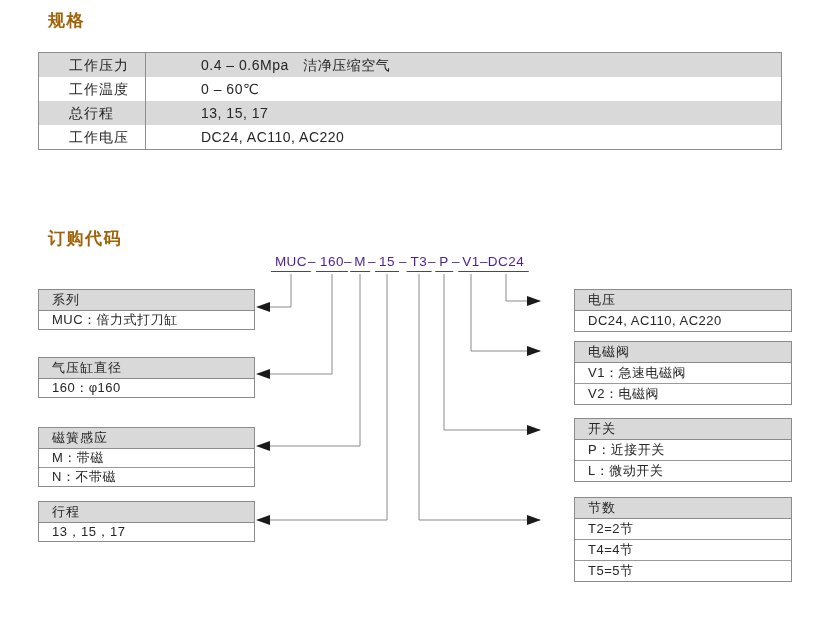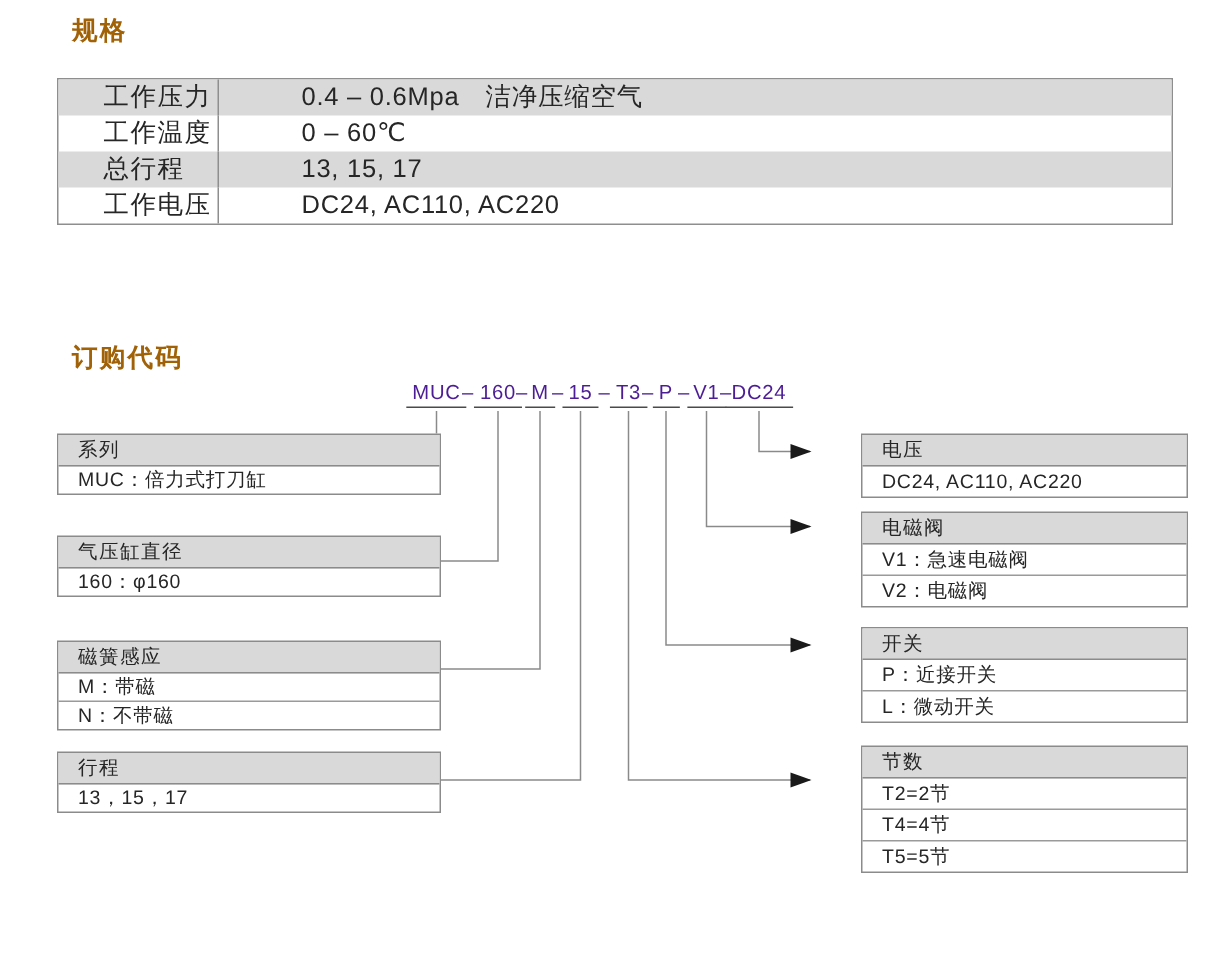--- a/index.html
+++ b/index.html
@@ -10,21 +10,21 @@
   }
   .heading{
     position:absolute;left:48px;font-size:17px;font-weight:bold;color:#a16207;
     letter-spacing:1.5px;white-space:nowrap;
   }
   
   .spec-table{
     position:absolute;left:38px;top:52px;width:744px;
     border:1px solid #8e8e8e;box-sizing:border-box;background:#fff;
   }
-  .spec-row{display:flex;height:24px;line-height:24px;font-size:17px;}
+  .spec-row{display:flex;height:24px;line-height:24px;font-size:14px;}
   .spec-row:nth-child(odd){background:#d9d9d9;}
   .spec-label{
     width:107px;padding-left:30px;box-sizing:border-box;
     border-right:1px solid #8e8e8e;white-space:nowrap;letter-spacing:1px;
   }
   .spec-value{flex:1;padding-left:55px;white-space:nowrap;letter-spacing:0.5px;}
   
   .code-seg,.code-sep{
     position:absolute;top:254px;height:17px;line-height:16px;font-size:13.5px;
     letter-spacing:0.5px;transform:translateX(-50%);white-space:nowrap;color:#4c1d95;
@@ -32,21 +32,21 @@
   .code-seg{border-bottom:1px solid #4a4a4a;padding:0 4px;}
   
   .connectors{position:absolute;left:0;top:0;pointer-events:none;}
   .connectors polyline{fill:none;stroke:#8a8a8a;stroke-width:1;}
   .connectors polygon{fill:#1a1a1a;stroke:none;}
   
   .box{
     position:absolute;border:1px solid #8b8b8b;background:#fff;
     font-size:13px;box-sizing:border-box;
   }
-  .box.left{left:38px;width:256px;}
+  .box.left{left:38px;width:217px;}
   .box.right{left:574px;width:218px;}
   .box-header{
     background:#d9d9d9;border-bottom:1px solid #8b8b8b;
     height:20px;line-height:20px;padding-left:13px;letter-spacing:1px;white-space:nowrap;
   }
   .box-row{height:18px;line-height:18px;padding-left:13px;white-space:nowrap;letter-spacing:0.5px;}
   .box.right .box-row{height:20px;line-height:20px;}
   .box-row + .box-row{border-top:1px solid #9a9a9a;}
 </style>
 </head>

